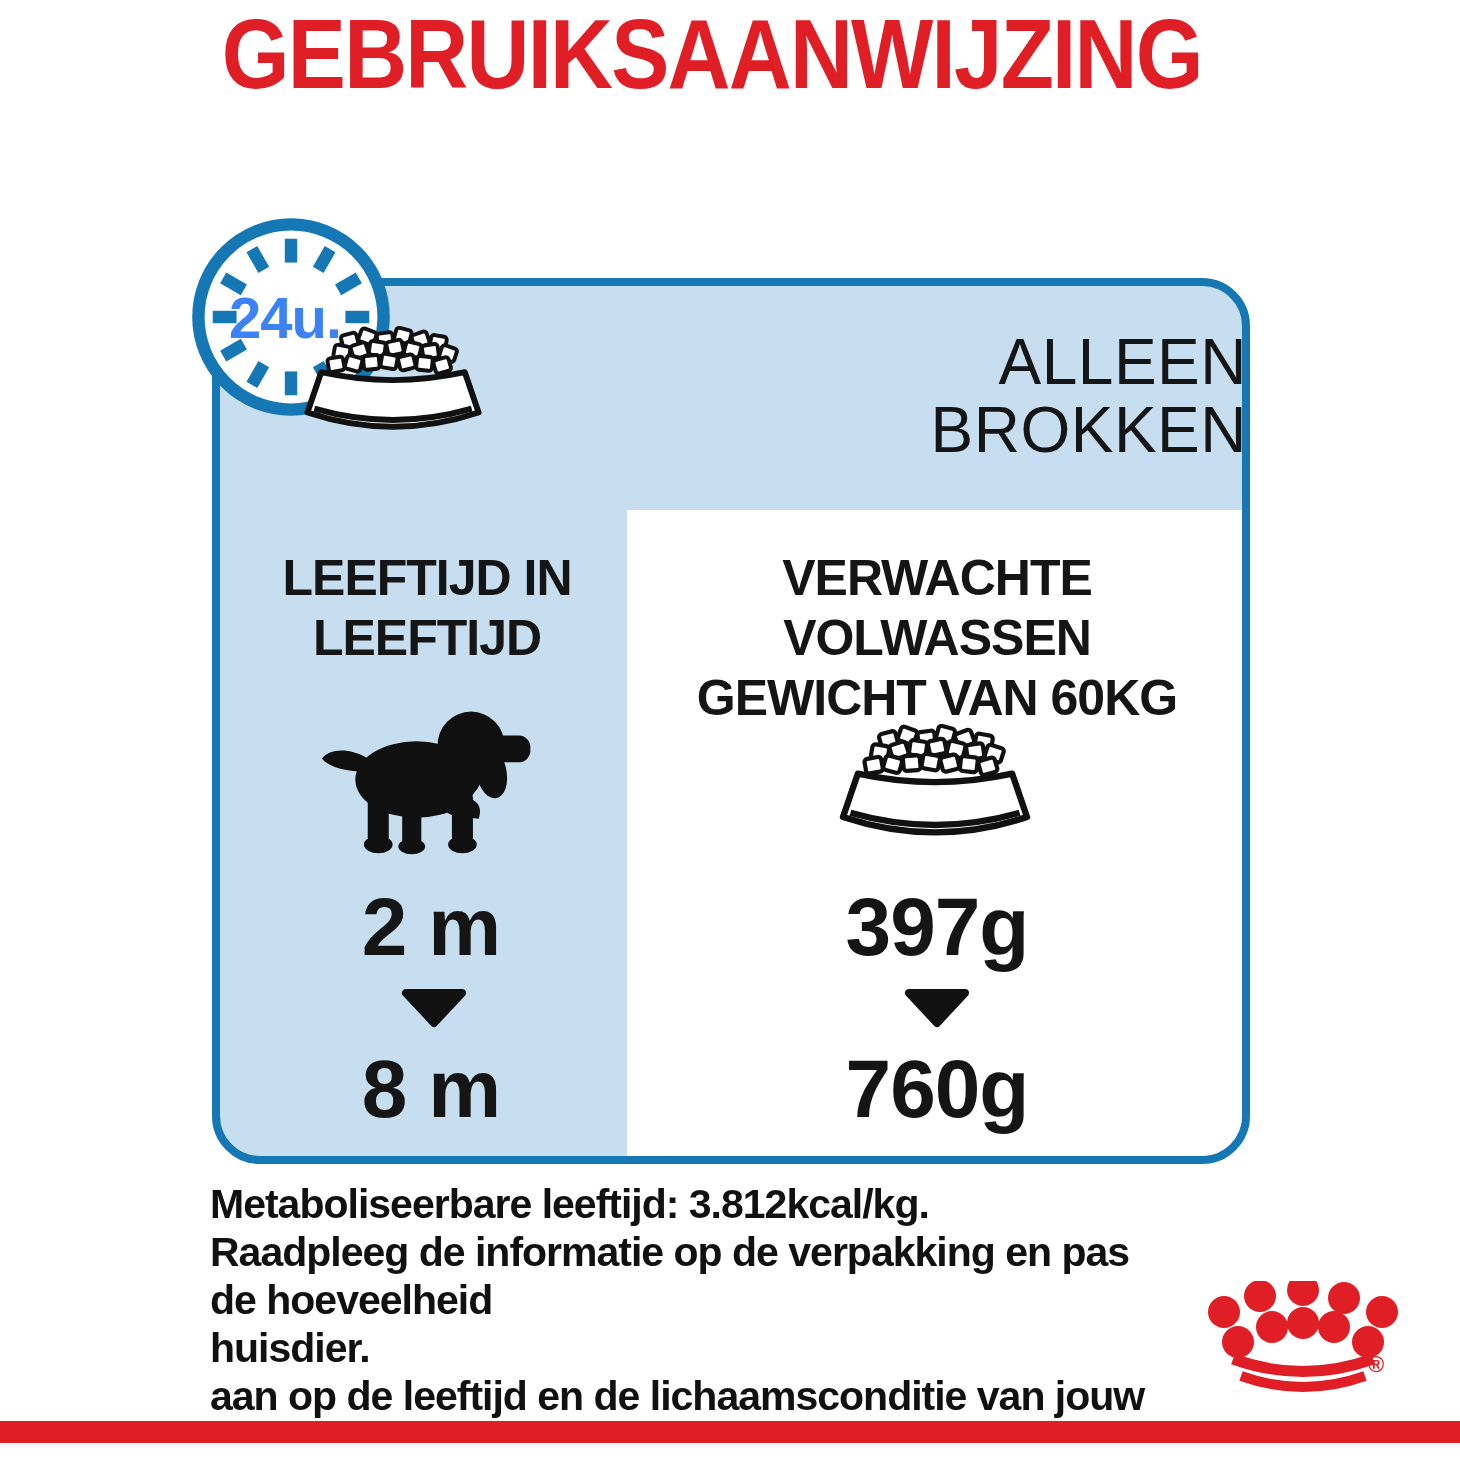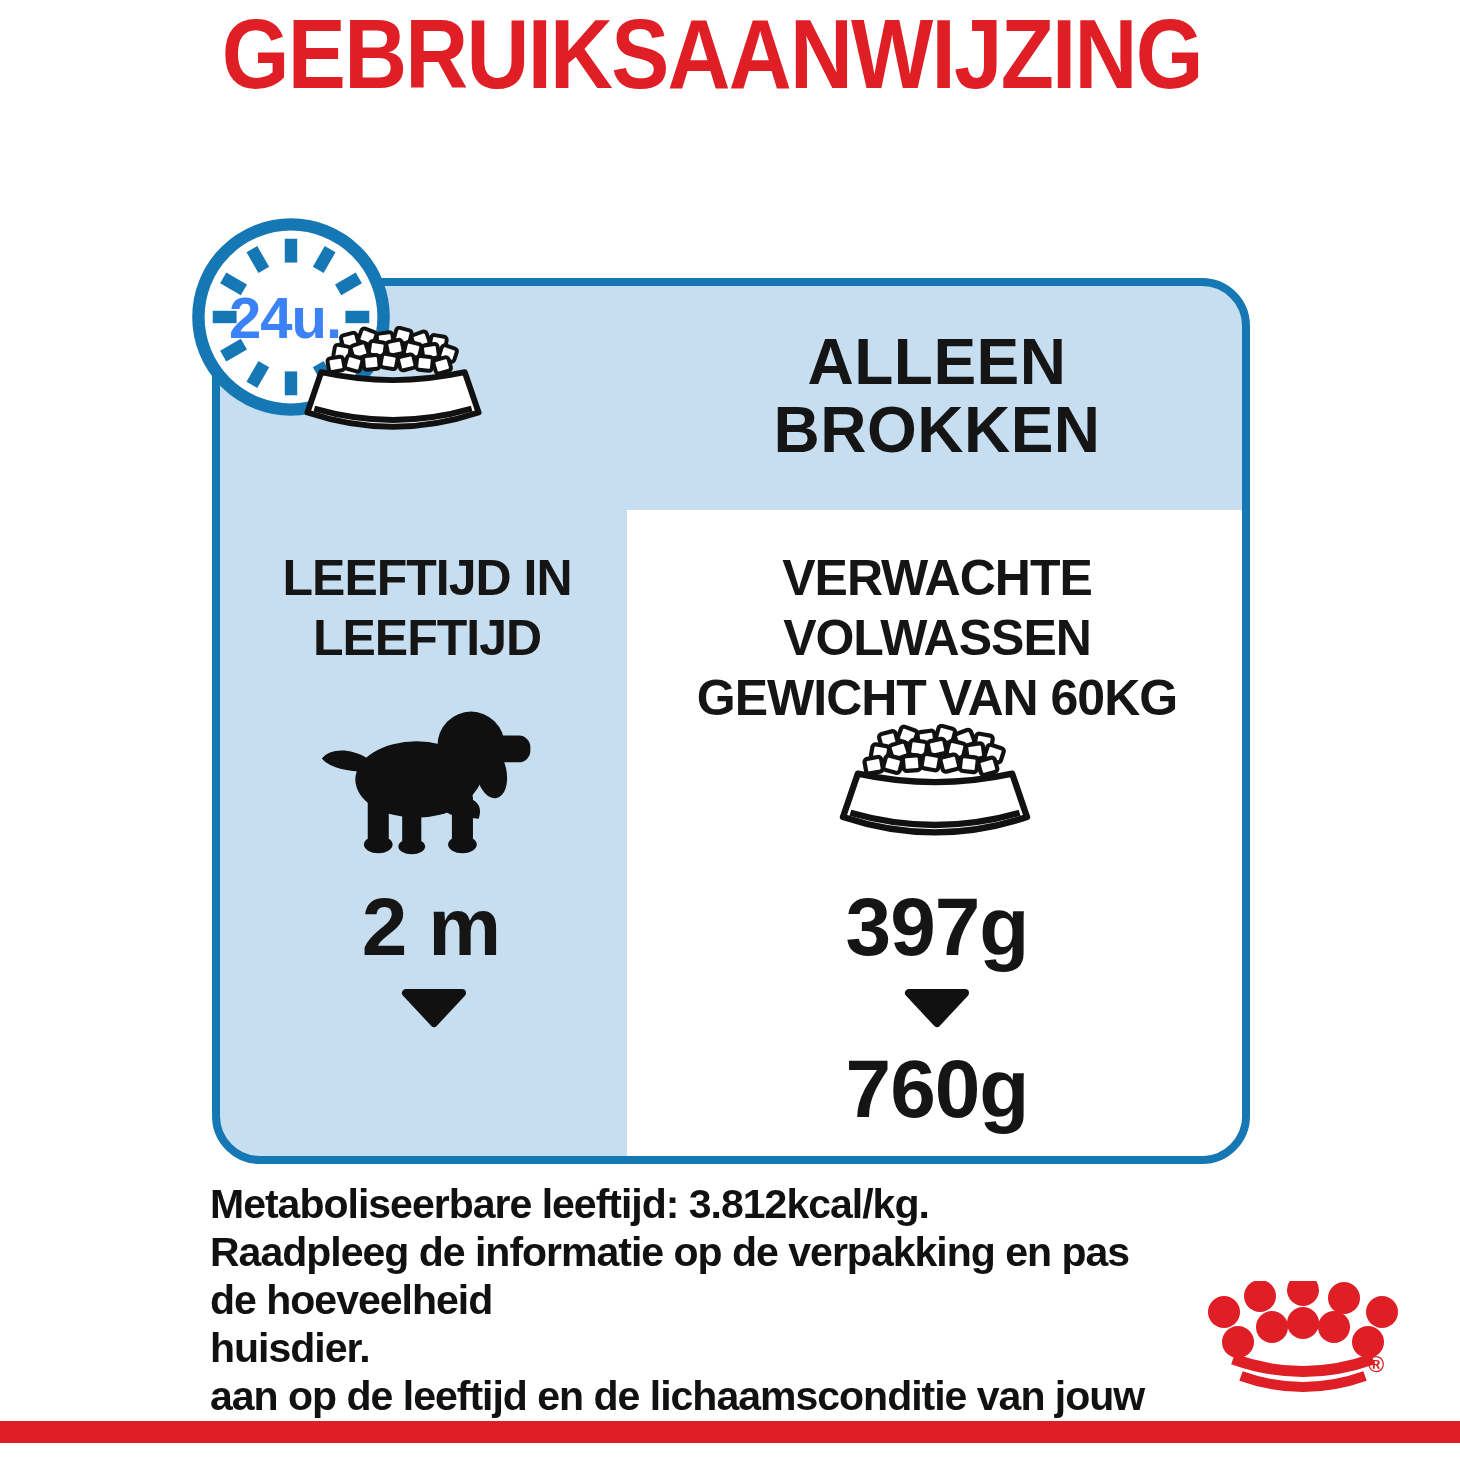--- a/index.html
+++ b/index.html
@@ -22,22 +22,22 @@
                font-size:58px;font-weight:700;color:#3b82f6;letter-spacing:-1px;}
 
   
   .bowl-top{position:absolute;left:293px;top:326px;width:200px;height:120px;}
   .bowl-col{position:absolute;left:828px;top:724px;width:214px;height:129px;}
 
   
   .puppy{position:absolute;left:318px;top:700px;width:220px;height:160px;}
 
   
-  .main-header{position:absolute;left:627px;top:328px;width:620px;text-align:center;
-               font-size:64px;line-height:68px;font-weight:700;letter-spacing:0.5px;color:#151515;}
+  .main-header{position:absolute;left:627px;top:328px;width:620px;text-align:right;
+               font-size:64px;line-height:68px;font-weight:400;letter-spacing:0.5px;color:#151515;}
   .col-header{position:absolute;text-align:center;font-size:50px;line-height:60px;
               font-weight:700;letter-spacing:-1px;color:#151515;}
   .col-header.left{left:222px;top:548px;width:410px;}
   .col-header.right{left:630px;top:548px;width:614px;}
 
   
   .val{position:absolute;text-align:center;font-size:82px;font-weight:700;letter-spacing:-1px;color:#151515;}
   .val.l{left:226px;width:410px;}
   .val.r{left:630px;width:614px;}
   .v1{top:880px;}
@@ -165,20 +165,21 @@
   </svg>
 
   <svg class="bowl-col">
       <use href="#bowl"></use>
     </svg>
 
   <div class="val l v1">2 m</div>
   <svg class="arrow l" viewBox="0 0 66 40">
     <polygon points="5,5 61,5 33,35" fill="#111" stroke="#111" stroke-width="8" stroke-linejoin="round"></polygon>
   </svg>
+  <div class="val l v2">8 m</div>
 
   <div class="val r v1">397g</div>
   <svg class="arrow r" viewBox="0 0 66 40">
     <polygon points="5,5 61,5 33,35" fill="#111" stroke="#111" stroke-width="8" stroke-linejoin="round"></polygon>
   </svg>
   <div class="val r v2">760g</div>
 
   <div class="footer">
     <div>Metaboliseerbare leeftijd: 3.812kcal/kg.</div>
     <div>Raadpleeg de informatie op de verpakking en pas</div>

